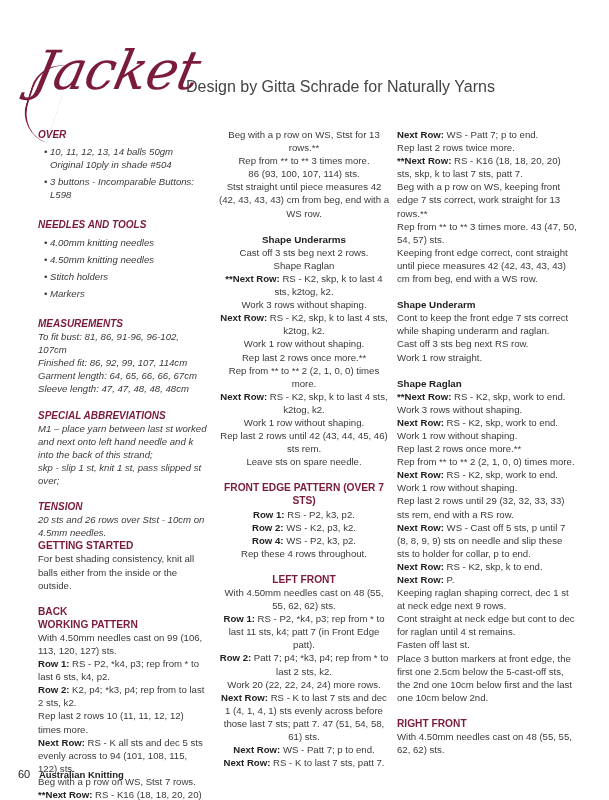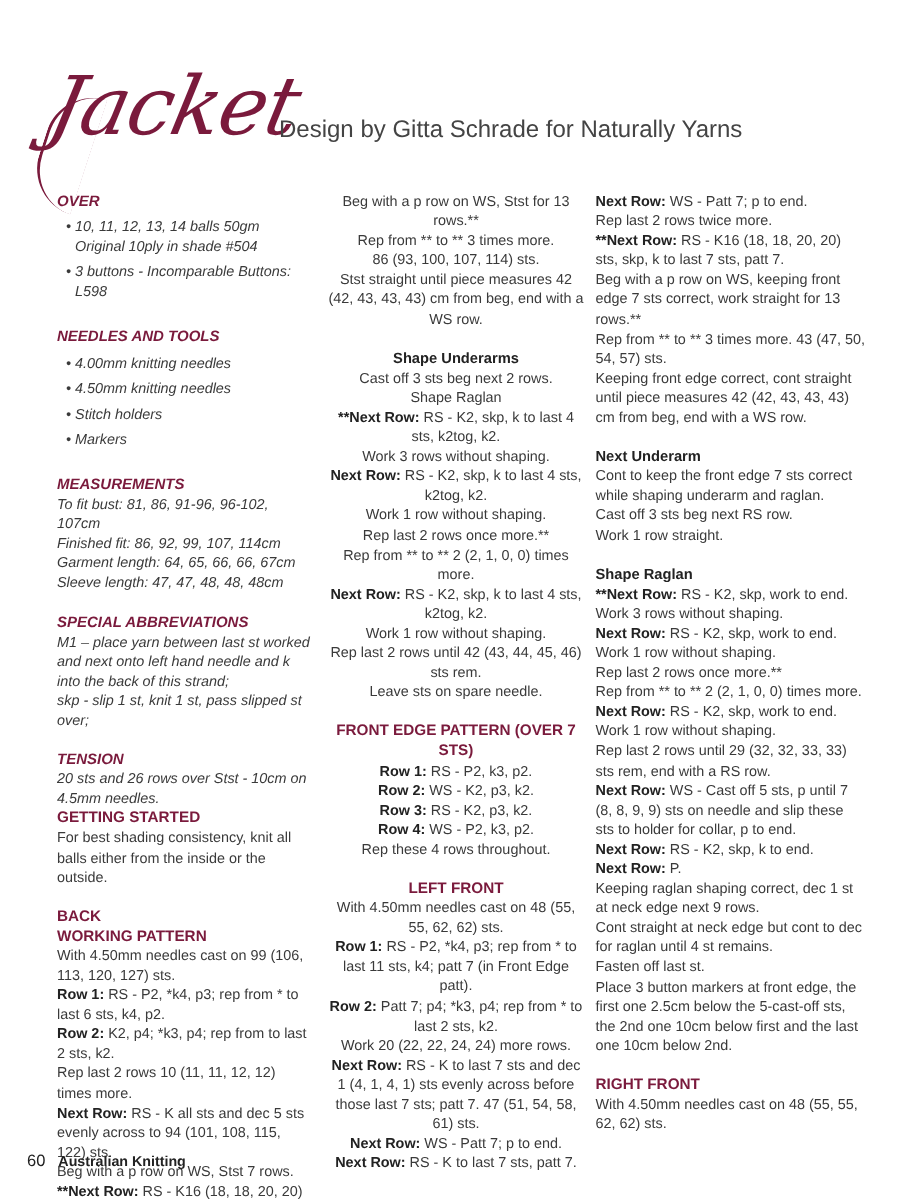--- a/index.html
+++ b/index.html
@@ -101,21 +101,20 @@
   <p class="p">Rep last 2 rows once more.**</p>
   <p class="p">Rep from ** to ** 2 (2, 1, 0, 0) times more.</p>
   <p class="p"><b class="lbl">Next Row:</b><span> RS - K2, skp, k to last 4 sts, k2tog, k2.</span></p>
   <p class="p">Work 1 row without shaping.</p>
   <p class="p">Rep last 2 rows until 42 (43, 44, 45, 46) sts rem.</p>
   <p class="p">Leave sts on spare needle.</p>
   <div class="gap"></div>
   <div class="h-upper">FRONT EDGE PATTERN (OVER 7 STS)</div>
   <p class="p"><b class="lbl">Row 1:</b><span> RS - P2, k3, p2.</span></p>
   <p class="p"><b class="lbl">Row 2:</b><span> WS - K2, p3, k2.</span></p>
-  <p class="p"><b class="lbl">Row 3:</b><span> RS - K2, p3, k2.</span></p>
   <p class="p"><b class="lbl">Row 4:</b><span> WS - P2, k3, p2.</span></p>
   <p class="p">Rep these 4 rows throughout.</p>
   <div class="gap"></div>
   <div class="h-upper">LEFT FRONT</div>
   <p class="p">With 4.50mm needles cast on 48 (55, 55, 62, 62) sts.</p>
   <p class="p"><b class="lbl">Row 1:</b><span> RS - P2, *k4, p3; rep from * to last 11 sts, k4; patt 7 (in Front Edge patt).</span></p>
   <p class="p"><b class="lbl">Row 2:</b><span> Patt 7; p4; *k3, p4; rep from * to last 2 sts, k2.</span></p>
   <p class="p">Work 20 (22, 22, 24, 24) more rows.</p>
   <p class="p"><b class="lbl">Next Row:</b><span> RS - K to last 7 sts and dec 1 (4, 1, 4, 1) sts evenly across before those last 7 sts; patt 7. 47 (51, 54, 58, 61) sts.</span></p>
   <p class="p"><b class="lbl">Next Row:</b><span> WS - Patt 7; p to end.</span></p>
@@ -123,21 +122,21 @@
 </div>
 
 <div class="col c3">
   <p class="p"><b class="lbl">Next Row:</b><span> WS - Patt 7; p to end.</span></p>
   <p class="p">Rep last 2 rows twice more.</p>
   <p class="p"><b class="lbl">**Next Row:</b><span> RS - K16 (18, 18, 20, 20) sts, skp, k to last 7 sts, patt 7.</span></p>
   <p class="p">Beg with a p row on WS, keeping front edge 7 sts correct, work straight for 13 rows.**</p>
   <p class="p">Rep from ** to ** 3 times more. 43 (47, 50, 54, 57) sts.</p>
   <p class="p">Keeping front edge correct, cont straight until piece measures 42 (42, 43, 43, 43) cm from beg, end with a WS row.</p>
   <div class="gap"></div>
-  <div class="h-sub">Next Underarm</div>
+  <div class="h-sub">Shape Underarm</div>
   <p class="p">Cont to keep the front edge 7 sts correct while shaping underarm and raglan.</p>
   <p class="p">Cast off 3 sts beg next RS row.</p>
   <p class="p">Work 1 row straight.</p>
   <div class="gap"></div>
   <div class="h-sub">Shape Raglan</div>
   <p class="p"><b class="lbl">**Next Row:</b><span> RS - K2, skp, work to end.</span></p>
   <p class="p">Work 3 rows without shaping.</p>
   <p class="p"><b class="lbl">Next Row:</b><span> RS - K2, skp, work to end.</span></p>
   <p class="p">Work 1 row without shaping.</p>
   <p class="p">Rep last 2 rows once more.**</p>

